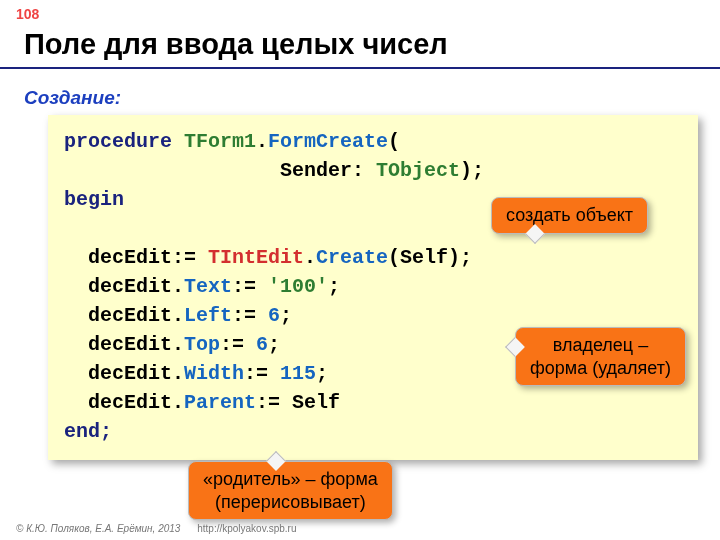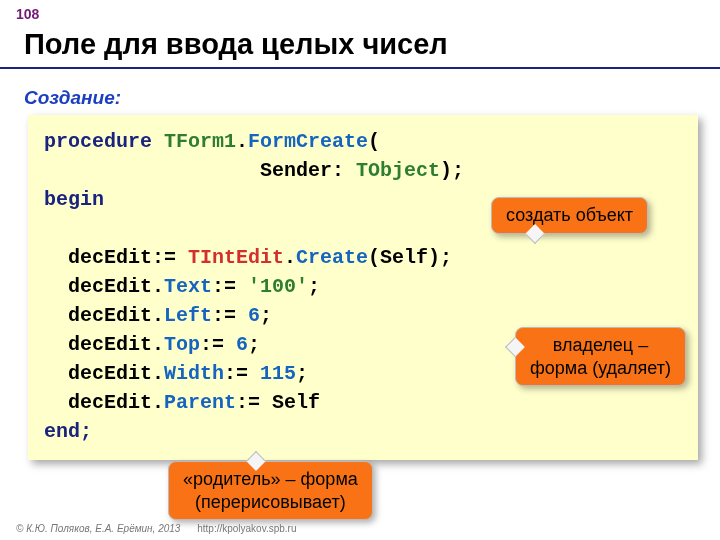--- a/index.html
+++ b/index.html
@@ -14,38 +14,38 @@
   .header {
     display: flex;
     justify-content: space-between;
     align-items: baseline;
     padding: 6px 16px 2px 16px;
     color: #7a7a7a;
     font-style: italic;
     font-size: 14px;
   }
   .header .course { font-weight: 400; }
-  .header .pagenum { font-weight: 700; color: #701a75; font-style: normal; }
+  .header .pagenum { font-weight: 700; color: #ef4444; font-style: normal; }
   .title {
     font-size: 29px;
     font-weight: 700;
     color: #000;
     padding: 4px 16px 6px 24px;
     border-bottom: 2px solid #1a237e;
   }
   .subhead {
     color: #1c3fbf;
     font-size: 19px;
     font-style: italic;
     font-weight: 600;
     padding: 18px 0 2px 24px;
   }
   .code-wrap {
     position: relative;
-    margin: 4px 22px 0 28px;
+    margin: 4px 22px 0 48px;
   }
   .codebox {
     background: #ffffcc;
     box-shadow: 4px 4px 8px rgba(0,0,0,.35);
     padding: 12px 16px 14px 16px;
     font-family: "Courier New", monospace;
     font-size: 20px;
     line-height: 1.45;
     color: #000;
     font-weight: bold;

